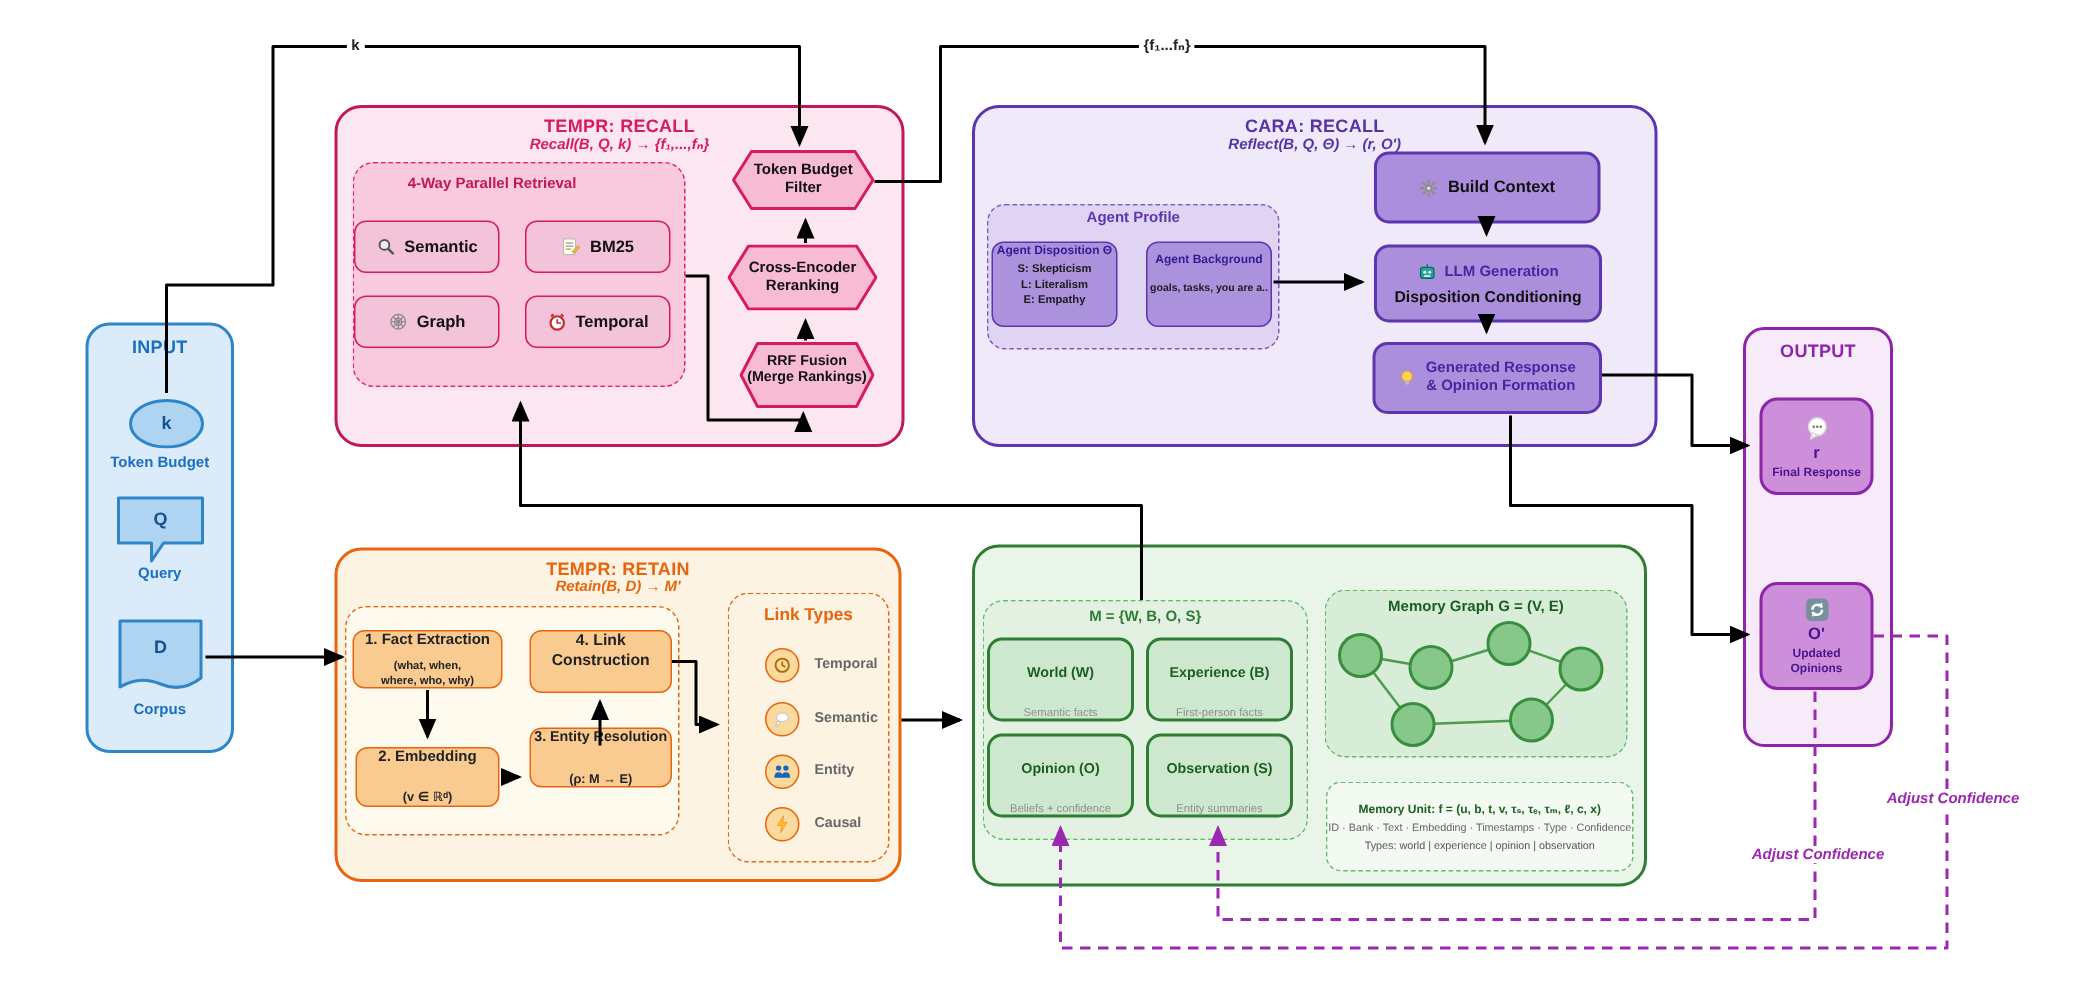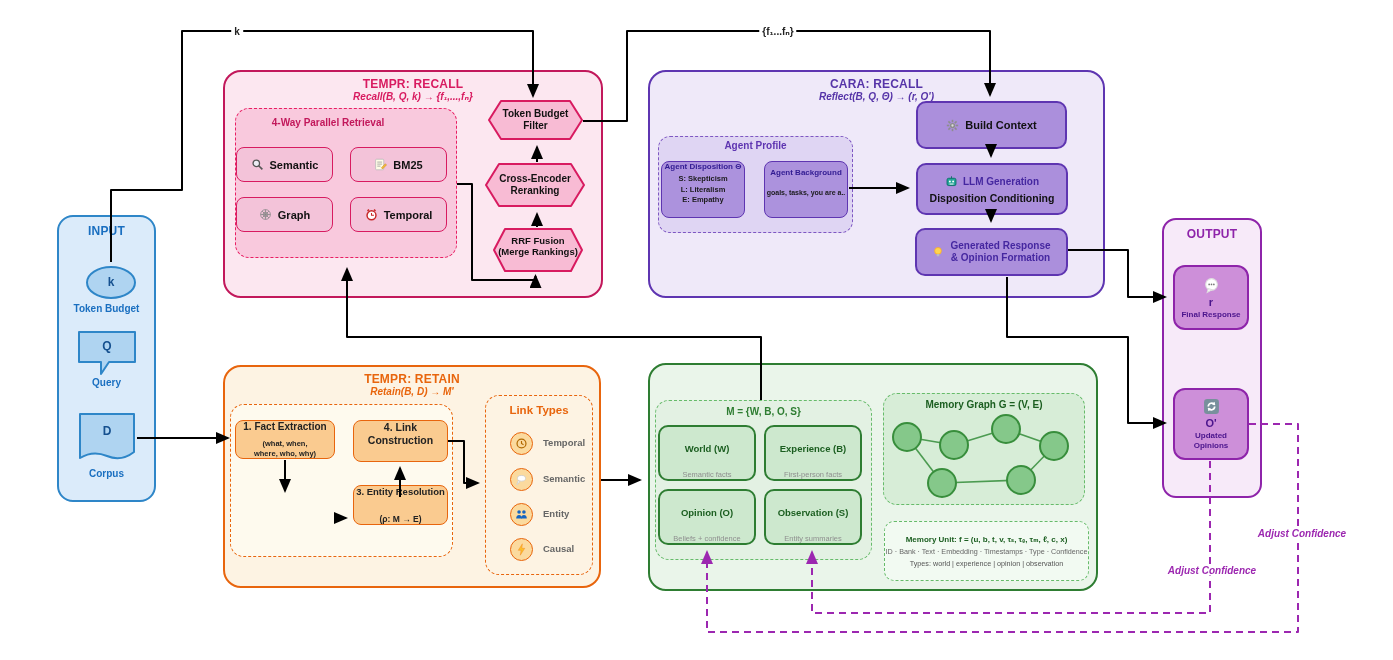--- a/index.html
+++ b/index.html
@@ -217,20 +217,24 @@
   <div class="c dashed" style="left:230px;top:404px;width:223px;height:153px;background:#FEFAEE;border-color:#E8650D"></div>
 
   <div class="c rcard" style="left:235px;top:420px;width:100px;height:39px">
     <div class="b" style="font-size:10px">1. Fact Extraction</div>
     <div class="b pre ctr" style="font-size:7.5px;line-height:1.25">(what, when,
 where, who, why)</div>
   </div>
   <div class="c rcard" style="left:353px;top:420px;width:95px;height:42px">
     <div class="b pre ctr" style="font-size:10.5px;line-height:1.25">4. Link
 Construction</div>
+  </div>
+  <div class="c rcard" style="left:237px;top:498px;width:96px;height:40px">
+    <div class="b" style="font-size:10px">2. Embedding</div>
+    <div class="b" style="font-size:8.5px">(v ∈ ℝᵈ)</div>
   </div>
   <div class="c rcard" style="left:353px;top:485px;width:95px;height:40px">
     <div class="b" style="font-size:9.5px">3. Entity Resolution</div>
     <div class="b" style="font-size:8.5px">(ρ: M → E)</div>
   </div>
 
   <div class="c dashed" style="left:485px;top:395px;width:108px;height:180px;border-color:#E8650D"></div>
   <div class="c b ctr" style="left:485px;top:404px;width:108px;font-size:11.5px;color:#E8650D">Link Types</div>
 
   <div class="c ltcircle" style="left:510px;top:432px">

